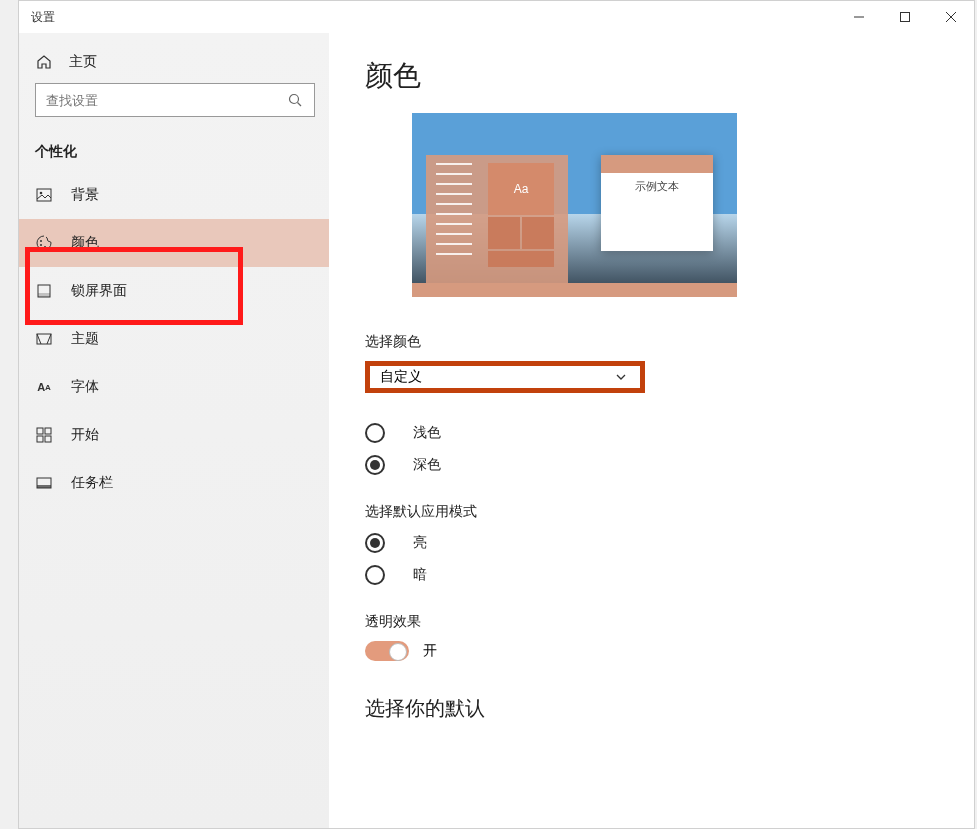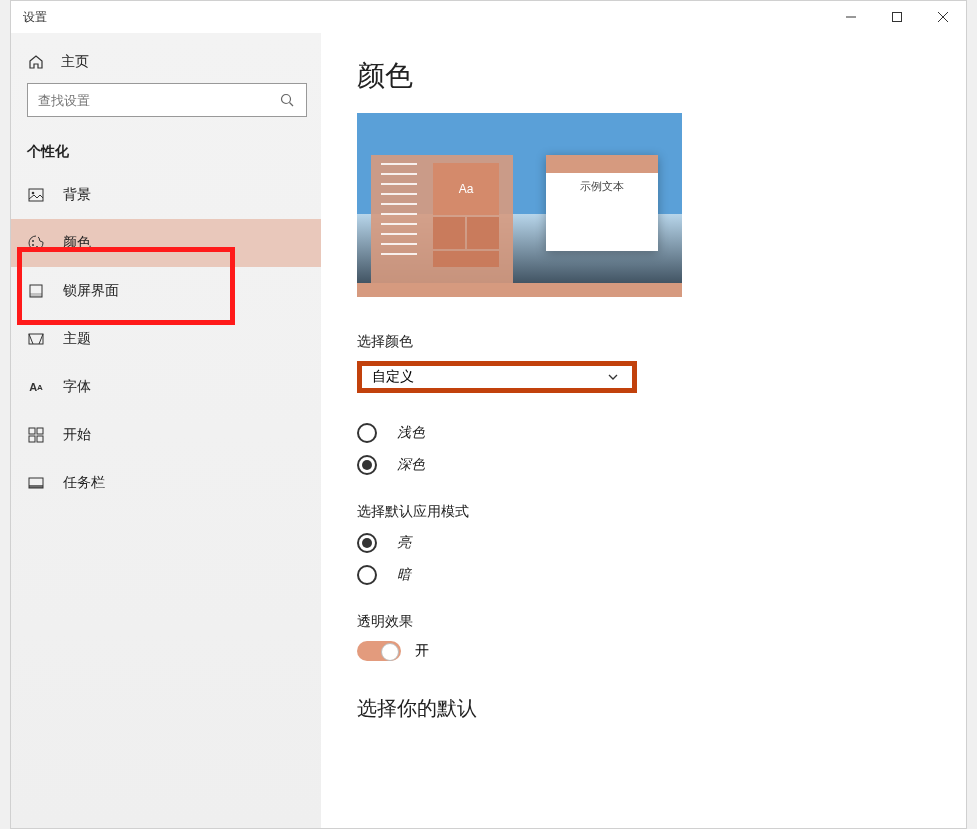--- a/index.html
+++ b/index.html
@@ -1,18 +1,18 @@
 <!DOCTYPE html>
 <html><head>
 <meta charset="utf-8">
 <style>
   * { margin: 0; padding: 0; box-sizing: border-box; font-family: "Microsoft YaHei", "Segoe UI", sans-serif; }
   body { width: 977px; height: 829px; background: #f0f0f0; overflow: hidden; }
   .window {
-    position: absolute; left: 10px; top: 0; width: 957px; height: 829px;
+    position: absolute; left: 18px; top: 0; width: 957px; height: 829px;
     background: #ffffff; border: 1px solid #d0d0d0;
   }
   .titlebar {
     height: 32px; display: flex; align-items: center; justify-content: space-between;
     padding-left: 12px; background: #ffffff;
   }
   .titlebar-title { font-size: 12px; color: #333; }
   .win-controls { display: flex; }
   .win-btn {
     width: 46px; height: 32px; display: flex; align-items: center; justify-content: center;
@@ -48,21 +48,21 @@
     position: absolute; left: 6px; top: 214px; width: 218px; height: 78px;
     border: 5px solid #ff1a1a; pointer-events: none;
   }
 
   .main {
     flex: 1; padding: 24px 36px 0 36px; overflow-y: auto; height: 100%;
   }
   .main h1 { font-size: 28px; font-weight: 500; margin-bottom: 18px; color:#222;}
   .preview {
     width: 325px; height: 184px; background: linear-gradient(180deg,#5aa0d8 0%,#5aa0d8 55%,#b7d5ea 55%,#2a3a48 100%);
-    position: relative; overflow: hidden; margin-bottom: 36px;
+    position: relative; overflow: hidden; margin-bottom: 36px; margin-left: 47px;
   }
   .preview-taskbar { position:absolute; left:0; right:0; bottom:0; height:14px; background:#d69a7f; }
   .preview-start {
     position:absolute; left:14px; bottom:14px; width:142px; height:128px; background:rgba(214,154,127,0.9);
   }
   .preview-start .col { position:absolute; left:10px; top:8px; width:44px; }
   .preview-start .line { height:2px; background:rgba(255,255,255,0.85); margin-bottom:8px; width:36px;}
   .preview-start .tiles { position:absolute; left:62px; top:8px; }
   .tile { position:absolute; background:rgba(255,255,255,0.15); }
   .tileA { left:0; top:0; width:66px; height:52px; background:#d48a6b; display:flex;align-items:center;justify-content:center;color:#fff;font-size:12px;}
@@ -77,21 +77,21 @@
   .preview-window .pw-title { height:18px; background:#d69a7f; }
   .preview-window .pw-body { padding:6px 8px; font-size:11px; color:#444; }
 
   .field-label { font-size: 14px; color:#222; margin-bottom:10px; }
   .select {
     width: 280px; height: 32px; border:5px solid #c2410c; display:flex; align-items:center;
     justify-content:space-between; padding:0 10px; font-size:14px; cursor:pointer; margin-bottom:30px;
     background:#fff;
   }
   .group { margin-bottom: 28px; }
-  .radio-row { display:flex; align-items:center; gap:20px; margin:12px 0; cursor:pointer; font-size:14px; color:#222;font-style:italic;}
+  .radio-row { display:flex; align-items:center; gap:28px; margin:12px 0; cursor:pointer; font-size:14px; color:#222;}
   .radio {
     width:20px; height:20px; border:2px solid #333; border-radius:50%; display:inline-flex;
     align-items:center; justify-content:center;
   }
   .radio.checked::after { content:""; width:10px; height:10px; border-radius:50%; background:#333; }
   .toggle-row { display:flex; align-items:center; gap:14px; margin-top:10px;}
   .toggle {
     width:44px; height:20px; border-radius:10px; background:#e39b7d; position:relative; cursor:pointer;
   }
   .toggle::after {

